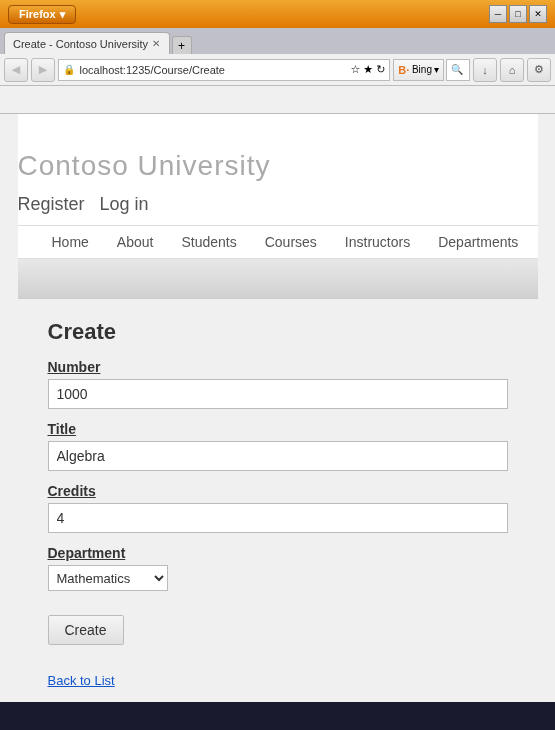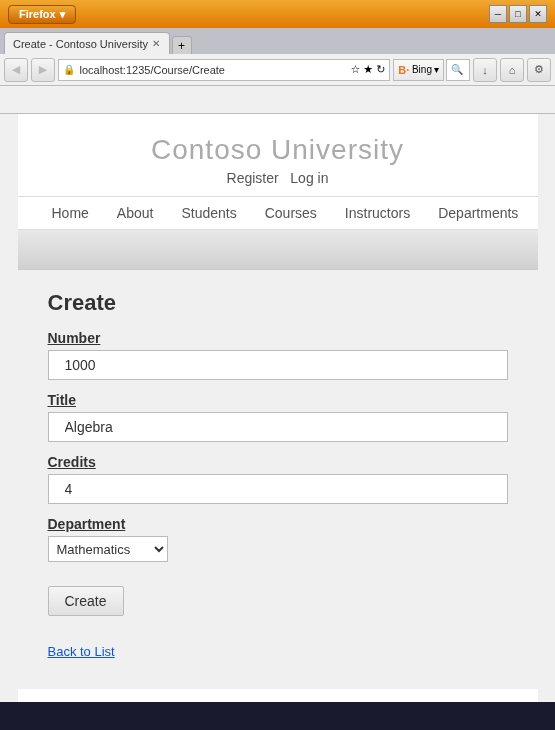--- a/index.html
+++ b/index.html
@@ -212,36 +212,35 @@
     }
 
     .site-wrapper {
       background: white;
       margin: 0 auto;
       max-width: 520px;
       min-height: 100%;
     }
 
     .site-header {
-      text-align: center;
-      padding: 20px 0 10px;
+      padding: 36px 0 10px;
       background: white;
     }
 
     .site-title {
       font-size: 28px;
       font-weight: 300;
       color: #aaa;
       letter-spacing: 1px;
     }
 
     .site-auth {
-      font-size: 14px;
+      font-size: 18px;
       color: #666;
-      margin-top: 4px;
+      margin-top: 12px;
     }
 
     .site-auth a {
       color: #555;
       text-decoration: none;
     }
 
     .site-nav {
       border-top: 1px solid #ddd;
       border-bottom: 1px solid #ddd;
@@ -288,21 +287,21 @@
       color: #333;
       margin-bottom: 4px;
       text-decoration: underline;
     }
 
     .form-input {
       width: 100%;
       height: 30px;
       border: 1px solid #bbb;
       background: white;
-      padding: 0 16px;
+      padding: 0 8px;
       font-size: 14px;
       color: #333;
     }
 
     .form-select {
       height: 26px;
       border: 1px solid #bbb;
       background: white;
       padding: 0 4px;
       font-size: 13px;

